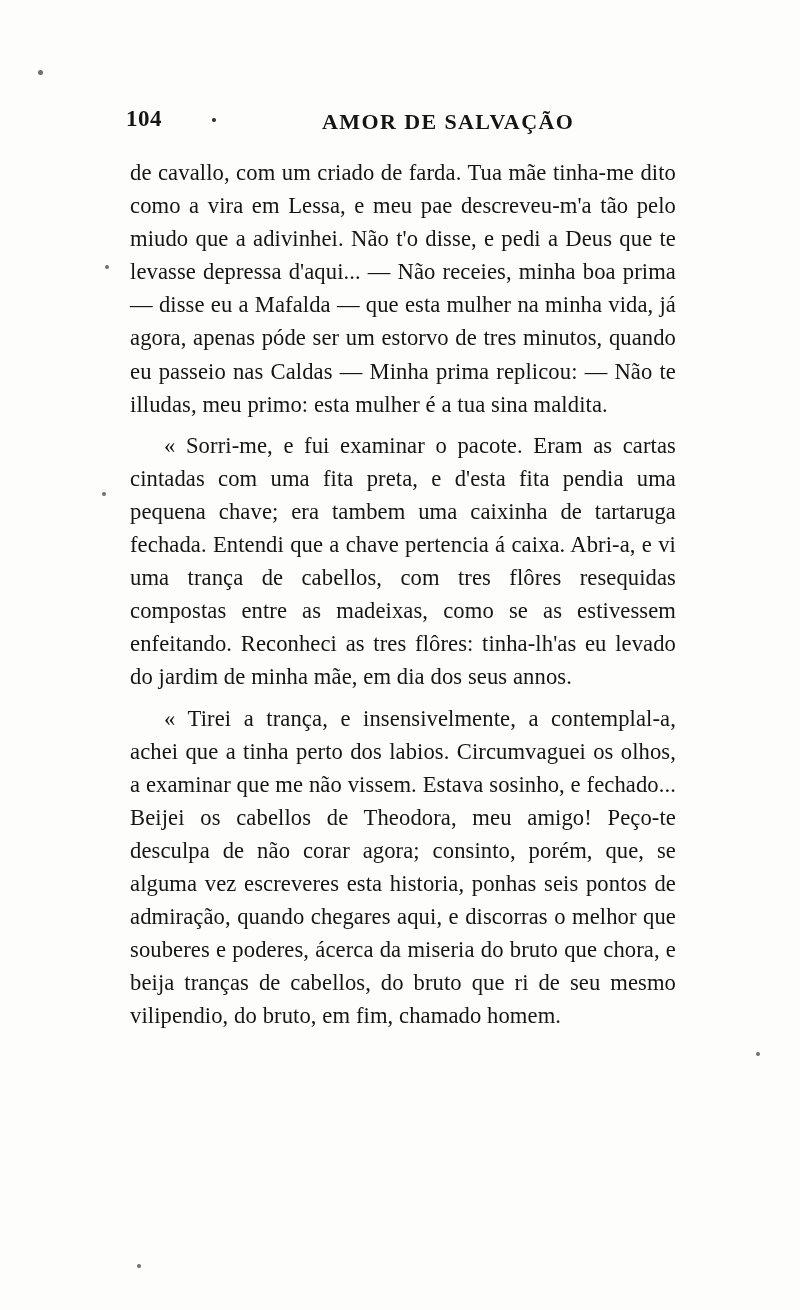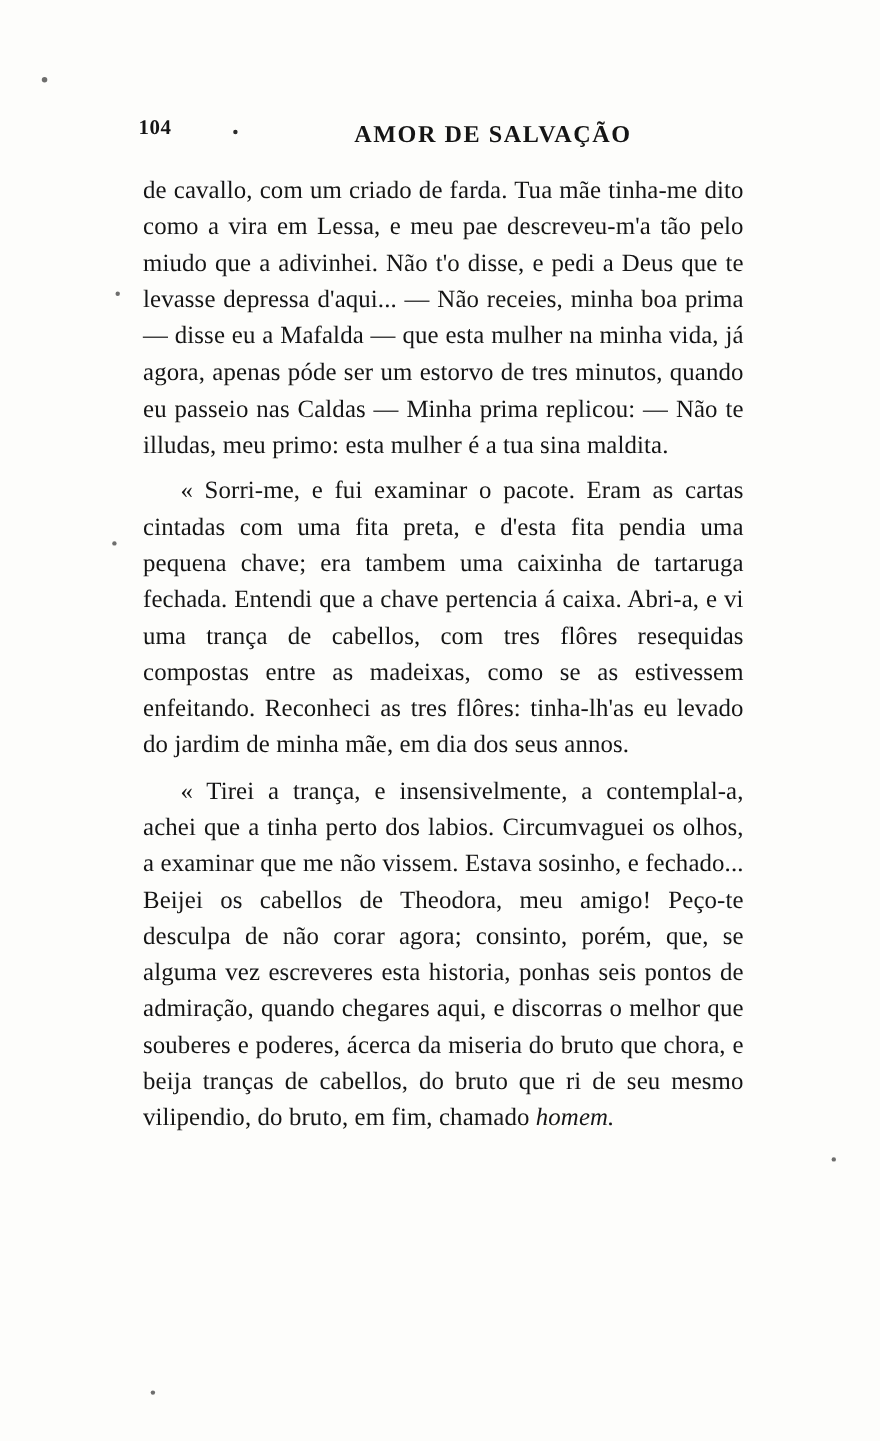--- a/index.html
+++ b/index.html
@@ -37,21 +37,21 @@
     position: absolute;
     left: 126px;
     top: 106px;
     width: 560px;
     height: 26px;
   }
   .folio {
     position: absolute;
     left: 0;
     top: 0;
-    font-size: 19px;
+    font-size: 23px;
     font-weight: bold;
     letter-spacing: 0.5px;
   }
   .running-title {
     position: absolute;
     left: 196px;
     top: 3px;
     font-size: 22px;
     font-weight: bold;
     letter-spacing: 1.4px;
@@ -76,21 +76,21 @@
     margin: 8px;
     font-size: 22.6px;
     line-height: 33.1px;
     text-align: justify;
     text-justify: inter-word;
     letter-spacing: 0.1px;
   }
   .para + .para {
     text-indent: 34px;
   }
-  .para .it { font-style: italic; }
+  .para .it { }
 </style>
 </head>
 <body>
 
 <div class="page">
 
   <div class="speck s1"></div>
   <div class="speck s2"></div>
   <div class="speck s3"></div>
   <div class="speck s4"></div>

